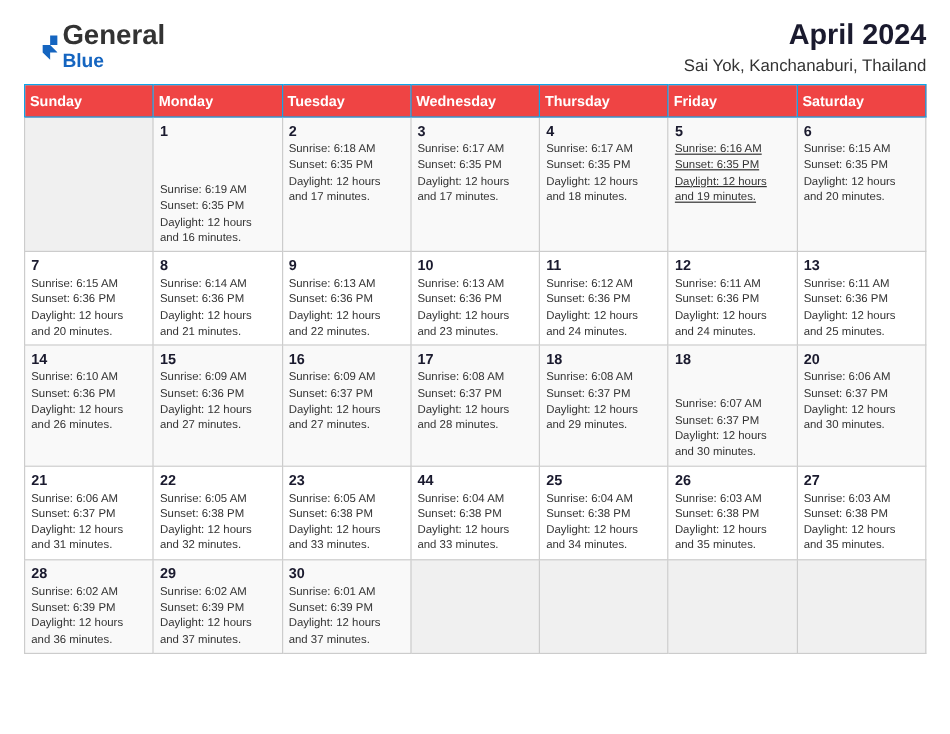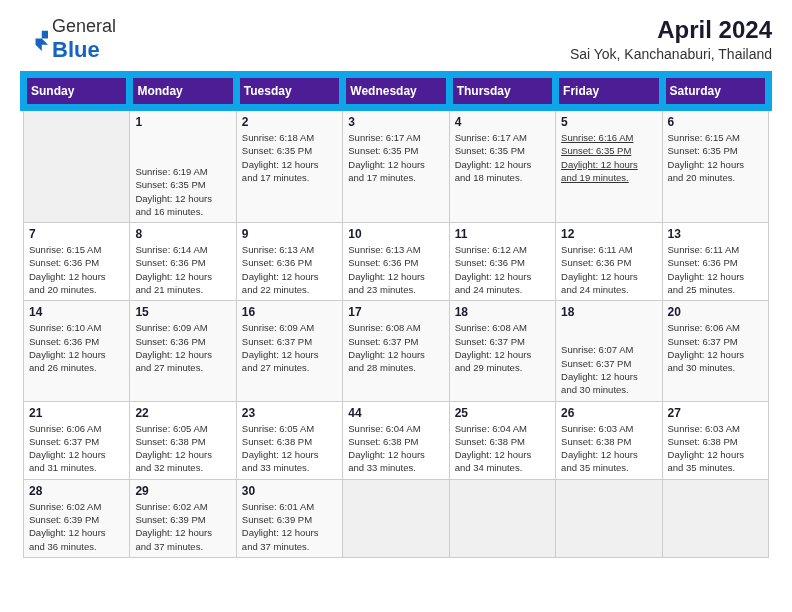--- a/index.html
+++ b/index.html
@@ -37,27 +37,27 @@
       font-size: 14px;
       color: #333;
       margin-top: 2px;
     }
     table {
       width: 100%;
       border-collapse: collapse;
       margin-top: 8px;
     }
     thead tr th {
-      background-color: #4c1d95;
+      background-color: #ef4444;
       color: #fff;
       font-size: 12px;
       font-weight: bold;
       padding: 6px 4px;
       text-align: left;
-      border: 7px solid #0ea5e9;
+      border: 1px solid #0ea5e9;
     }
     tbody tr td {
       border: 1px solid #ccc;
       vertical-align: top;
       padding: 4px 5px;
       width: 14.28%;
       min-height: 80px;
       font-size: 10px;
       color: #333;
       background: #fff;
@@ -87,22 +87,22 @@
 </head>
 <body>
 
 <div class="header-top">
   <div class="logo">
     <svg class="logo-icon" viewBox="0 0 36 36" xmlns="http://www.w3.org/2000/svg">
       <rect x="0" y="0" width="36" height="36" fill="white"></rect>
       <polygon points="28,6 36,6 36,16 28,16 36,24 28,24 28,32 20,24 20,16 28,16" fill="#1565c0"></polygon>
     </svg>
     <div>
-      <span style="font-size:18px;font-weight:normal;color:#333;">General</span><br>
-      <span style="font-size:22px;font-weight:bold;color:#1565c0;">Blue</span>
+      <span style="font-size:23px;font-weight:bold;color:#333;">General</span><br>
+      <span style="font-size:16px;font-weight:bold;color:#1565c0;">Blue</span>
     </div>
   </div>
   <div class="title-block">
     <div class="calendar-title">April 2024</div>
     <div class="calendar-subtitle">Sai Yok, Kanchanaburi, Thailand</div>
   </div>
 </div>
 
 <table>
   <thead>

